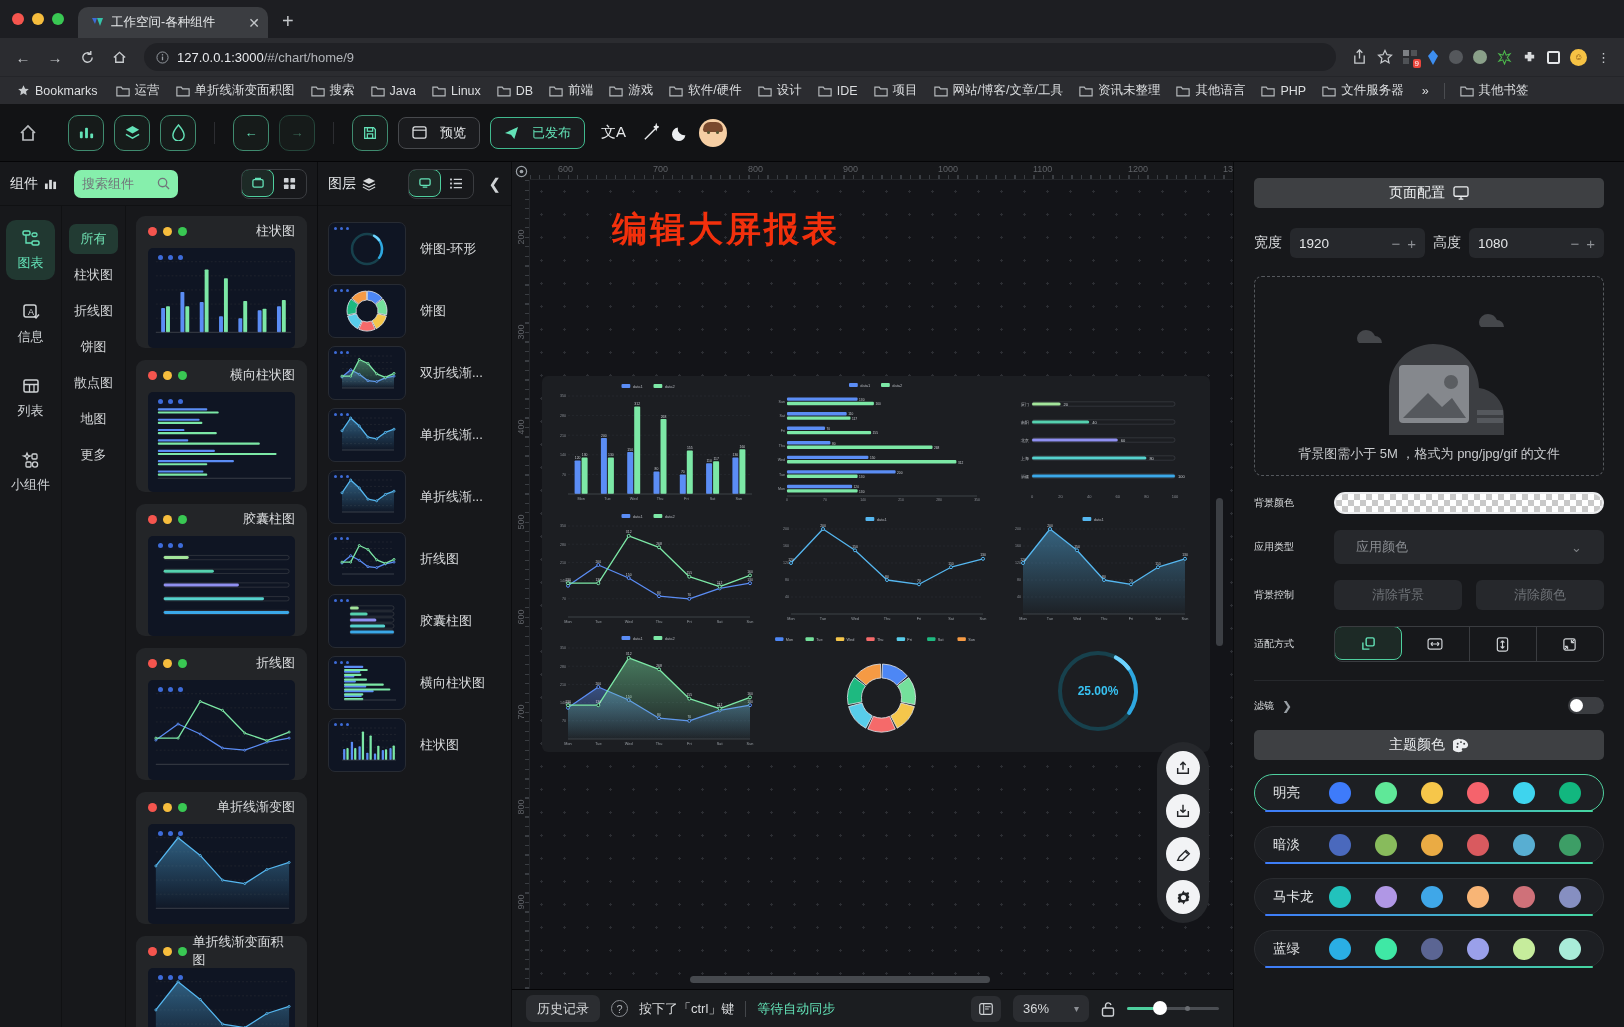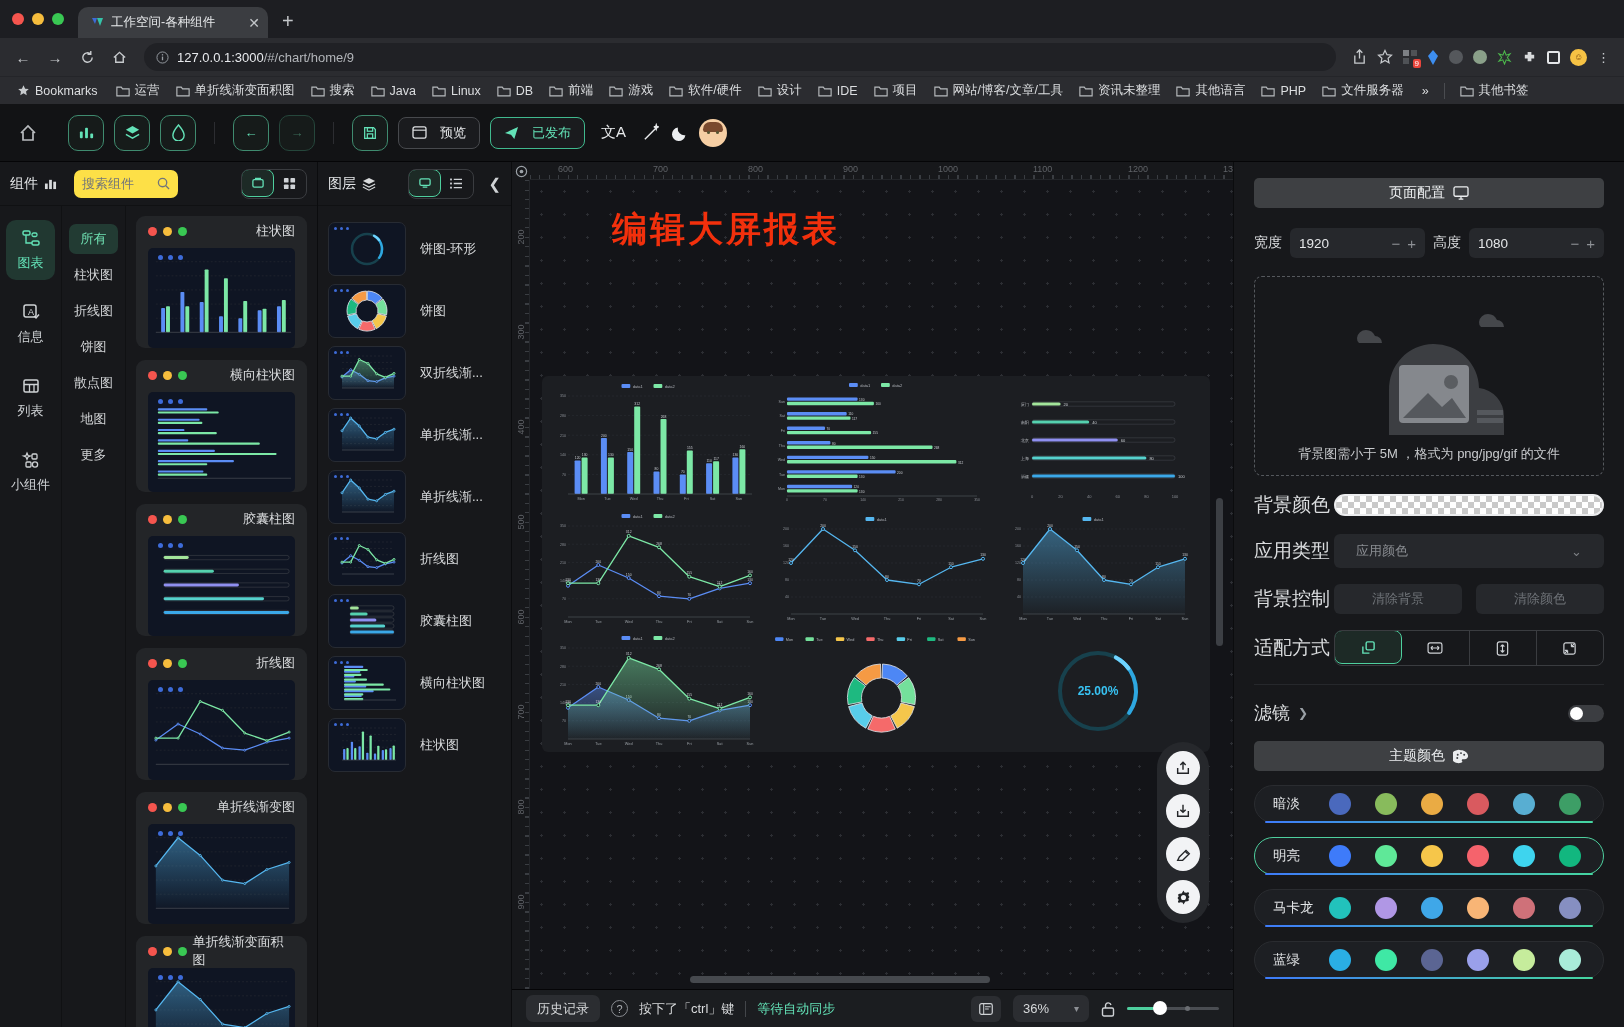--- a/index.html
+++ b/index.html
@@ -32,21 +32,21 @@
   .hbtn{height:32px;border:1px solid #47494d;border-radius:8px;display:flex;align-items:center;gap:13px;padding:0 13px;color:#e2e4e6;background:#1a1b1e}
   .hbtn.publish{border-color:#40b98e;color:#63e2b7}
   .avatar{width:28px;height:28px;border-radius:50%;background:#f6cfa4;position:relative;overflow:hidden}
   .avatar:before{content:"";position:absolute;left:4px;top:3px;width:20px;height:10px;border-radius:10px 10px 4px 4px;background:#7a4a2e}
   .avatar:after{content:"";position:absolute;left:8px;top:12px;width:3px;height:3px;border-radius:50%;background:#553;box-shadow:9px 0 0 #553}
   
   .main{display:flex;height:865px}
   .panel-left{width:318px;background:#17181b;border-right:1px solid #0b0c0e;display:flex;flex-direction:column}
   .pl-head{height:44px;display:flex;align-items:center;padding:0 10px;gap:8px;border-bottom:1px solid #101113}
   .pl-title{font-size:14px;color:#e3e5e7;display:flex;gap:6px;align-items:center;width:56px}
-  .search{width:104px;height:28px;background:#fde047;border-radius:7px;display:flex;align-items:center;padding:0 8px;color:#71757a;gap:4px}
+  .search{width:104px;height:28px;background:#86efac;border-radius:7px;display:flex;align-items:center;padding:0 8px;color:#71757a;gap:4px}
   .seg{display:flex;border:1px solid #3a3c40;border-radius:8px;overflow:hidden;margin-left:auto}
   .seg .cell{width:33px;height:28px;display:flex;align-items:center;justify-content:center;color:#cfd2d6}
   .seg .cell.on{border:1px solid #4ecf9e;border-radius:8px;color:#63e2b7;background:#1d2a26;margin:-1px}
   .pl-body{flex:1;display:flex;overflow:hidden}
   .rail{width:62px;border-right:1px solid #101113;padding-top:10px}
   .rail-item{margin:4px 6px 14px;border-radius:10px;padding:8px 0;display:flex;flex-direction:column;align-items:center;gap:6px;color:#cfd2d5;font-size:13px}
   .rail-item.on{background:#213831;color:#63e2b7}
   .cats{width:64px;border-right:1px solid #101113;padding-top:12px}
   .cat{height:30px;margin:6px 7px;display:flex;align-items:center;justify-content:center;border-radius:7px;color:#d2d4d6}
   .cat.on{background:#223b33;color:#6fe0b2}
@@ -100,21 +100,21 @@
   .right{width:391px;background:#17181b;border-left:1px solid #0b0c0e;padding:16px 20px 0;overflow:hidden}
   .wide-btn{height:30px;background:#3e4043;border-radius:5px;display:flex;align-items:center;justify-content:center;gap:8px;color:#eceef0;font-size:14px}
   .size-row{display:flex;align-items:center;gap:8px;margin:20px 0 18px}
   .size-row .lab{font-size:14px;color:#dadcde}
   .stepper{flex:1;height:30px;background:#26282c;border-radius:6px;display:flex;align-items:center;padding:0 9px;gap:7px}
   .stepper .val{flex:1;color:#e4e6e8;font-size:13.5px}
   .stepper .pm{color:#8d9095;font-size:15px}
   .upload{height:200px;border:1px dashed #55585d;border-radius:8px;display:flex;flex-direction:column;align-items:center;justify-content:flex-end;padding-bottom:12px;position:relative}
   .upload .hint{color:#c9cbce;font-size:13px}
   .cfg-row{display:flex;align-items:center;margin-top:16px;gap:4px}
-  .cfg-lab{width:76px;font-size:19px;color:#dadcde;flex:none}
+  .cfg-lab{width:76px;font-size:10px;color:#dadcde;flex:none}
   .checker{flex:1;height:22px;border-radius:12px;border:2px solid #ecedef;
     background:repeating-conic-gradient(#c9c9c9 0 25%,#fff 0 50%) 0 0/12px 12px}
   .selectbox{flex:1;height:34px;background:#26282c;border-radius:6px;display:flex;align-items:center;padding:0 22px;color:#8a8d92}
   .selectbox .chev{margin-left:auto;color:#7d8085}
   .gbtn{flex:1;height:30px;background:#26282c;border-radius:6px;display:flex;align-items:center;justify-content:center;color:#6f7control378;color:#6f7378}
   .fitseg{flex:1;display:flex;border:1px solid #3a3c40;border-radius:8px;overflow:hidden}
   .fitseg .fcell{flex:1;height:34px;display:flex;align-items:center;justify-content:center;color:#cfd2d6;border-right:1px solid #3a3c40}
   .fitseg .fcell:last-child{border-right:none}
   .fitseg .fcell.on{border:1px solid #4ecf9e;border-radius:8px;margin:-1px 0 -1px -1px;color:#63e2b7;background:#1d2a26}
   .filter-row{display:flex;align-items:center;margin-top:18px;padding-top:16px;border-top:1px solid #26282c;gap:8px}
@@ -1524,61 +1524,61 @@
           </span>
         <span class="fcell">
           <svg width="15" height="15" viewBox="0 0 16 16">
               <rect x="2" y="2" width="12" height="12" rx="2" stroke="#cfd2d6" stroke-width="1.3" fill="none"></rect>
               <path d="M10 6l3-3M10 6h3M10 6V3M6 10l-3 3M6 10H3M6 10v3" stroke="#cfd2d6" stroke-width="1.2" fill="none"></path>
             </svg>
           </span>
       </div>
     </div>
     <div class="filter-row">
-      <span style="font-size:18px;color:#dadcde">滤镜</span>
+      <span style="font-size:10px;color:#dadcde">滤镜</span>
       <span style="color:#9aa0a6;font-size:12px">❯</span>
       <span class="toggle">
           <span class="tknob"></span>
         </span>
     </div>
     <div class="wide-btn theme-btn">
       <span>主题颜色</span>
       <svg width="16" height="15" viewBox="0 0 18 16">
           <path d="M9 1a8 7.5 0 1 0 0 14c1.6 0 1.8-1 1.2-1.8-.8-1-.3-2.2 1-2.2H13a4 3.8 0 0 0 4-3.5C16.7 3.8 13.2 1 9 1z" fill="#eceef0"></path>
           <circle cx="5.3" cy="6" r="1.1" fill="#3e4043"></circle>
           <circle cx="9" cy="4.2" r="1.1" fill="#3e4043"></circle>
           <circle cx="12.6" cy="6" r="1.1" fill="#3e4043"></circle>
           <circle cx="4.8" cy="9.8" r="1.1" fill="#3e4043"></circle>
         </svg>
     </div>
     <div id="themes">
+        <div class="theme-row on">
+          <span class="tlab">明亮</span>
+          <span class="dots">
+            <span class="cdot" style="background:#3e7bfa"></span>
+            <span class="cdot" style="background:#5fe898"></span>
+            <span class="cdot" style="background:#f6c64a"></span>
+            <span class="cdot" style="background:#f5636c"></span>
+            <span class="cdot" style="background:#3ed4ee"></span>
+            <span class="cdot" style="background:#12b77f"></span>
+          </span>
+          <span class="gline"></span>
+        </div>
         <div class="theme-row">
           <span class="tlab">暗淡</span>
           <span class="dots">
             <span class="cdot" style="background:#4a69bd"></span>
             <span class="cdot" style="background:#88bb5c"></span>
             <span class="cdot" style="background:#eaab44"></span>
             <span class="cdot" style="background:#d95a5f"></span>
             <span class="cdot" style="background:#58aed2"></span>
             <span class="cdot" style="background:#3d9e66"></span>
           </span>
           <span class="gline"></span>
         </div>
-        <div class="theme-row on">
-          <span class="tlab">明亮</span>
-          <span class="dots">
-            <span class="cdot" style="background:#3e7bfa"></span>
-            <span class="cdot" style="background:#5fe898"></span>
-            <span class="cdot" style="background:#f6c64a"></span>
-            <span class="cdot" style="background:#f5636c"></span>
-            <span class="cdot" style="background:#3ed4ee"></span>
-            <span class="cdot" style="background:#12b77f"></span>
-          </span>
-          <span class="gline"></span>
-        </div>
         <div class="theme-row">
           <span class="tlab">马卡龙</span>
           <span class="dots">
             <span class="cdot" style="background:#22c2bc"></span>
             <span class="cdot" style="background:#b097e5"></span>
             <span class="cdot" style="background:#3fa7e8"></span>
             <span class="cdot" style="background:#f8b576"></span>
             <span class="cdot" style="background:#cf7179"></span>
             <span class="cdot" style="background:#868fc1"></span>
           </span>

